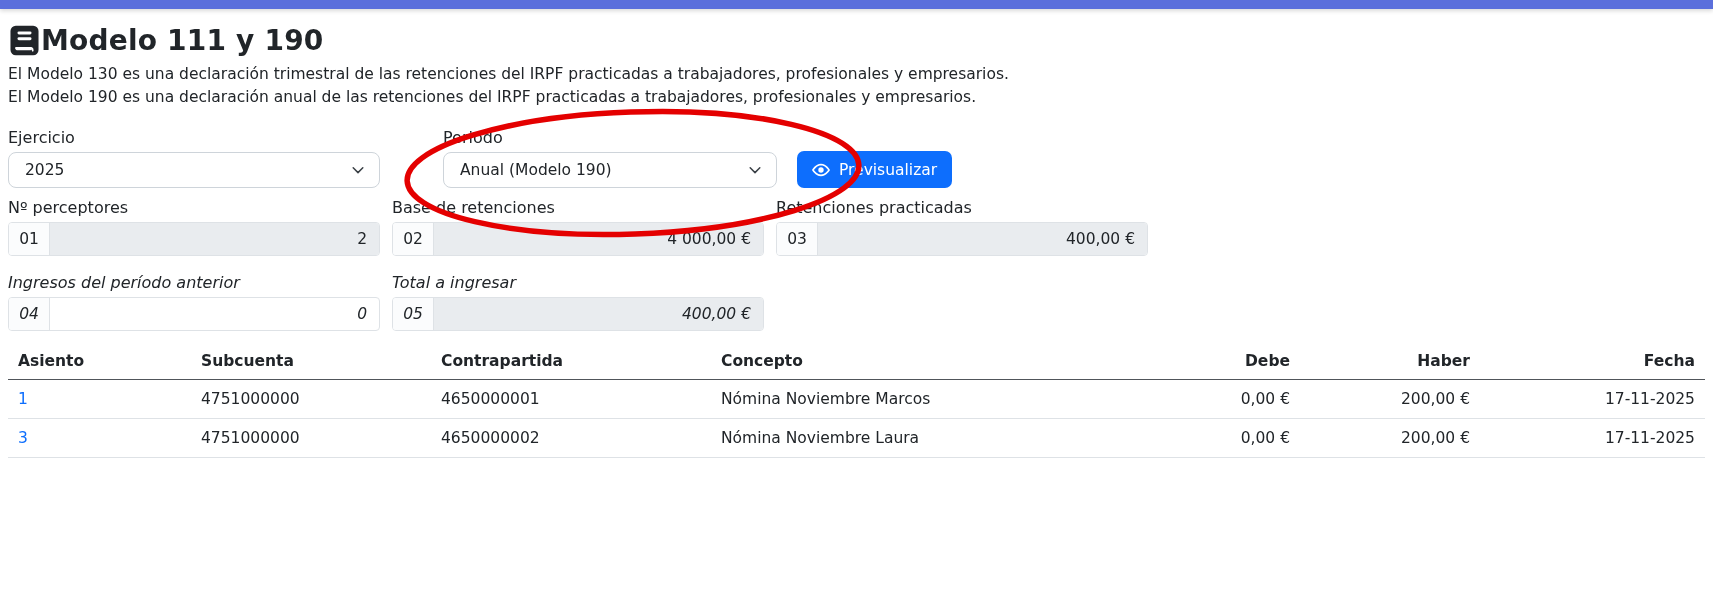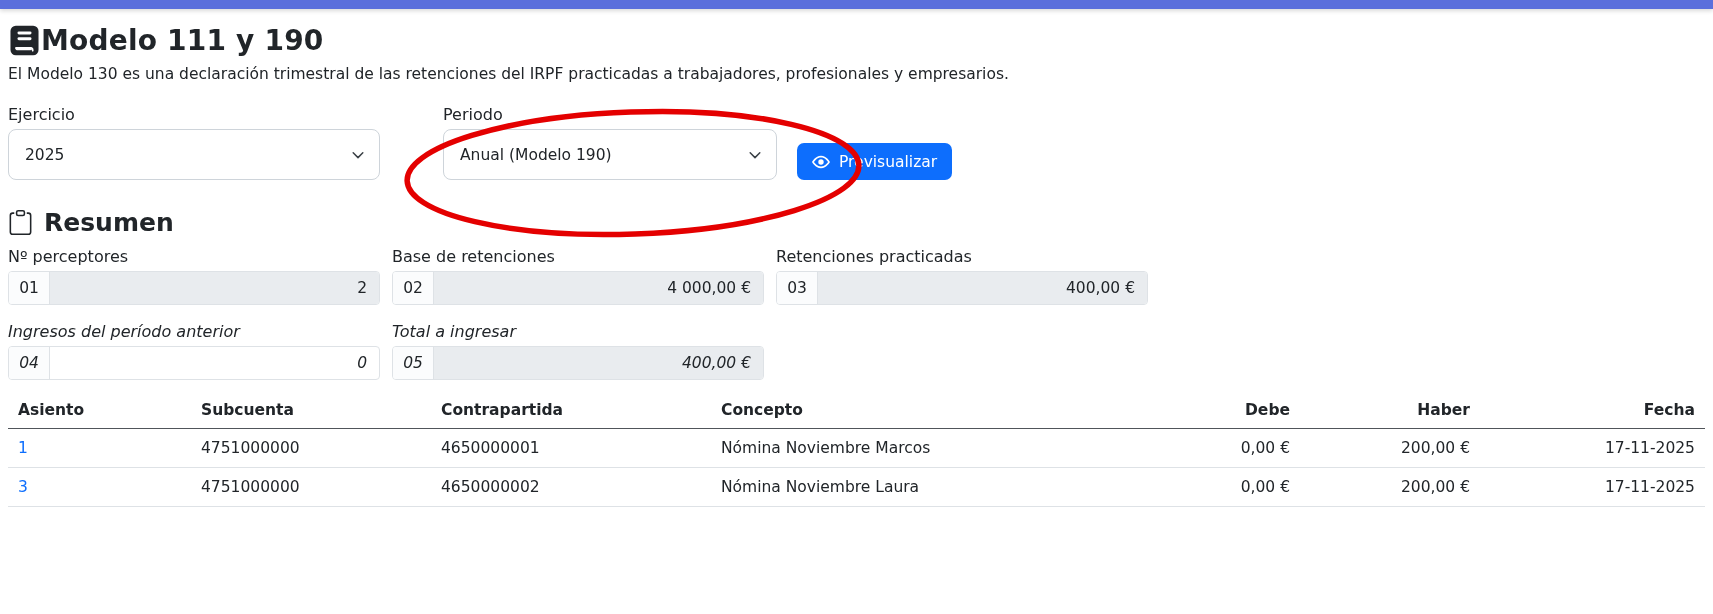--- a/index.html
+++ b/index.html
@@ -17,21 +17,21 @@
   .page{padding:0 8px;}
   
   .page-header{margin-top:15px;}
   .title-row{display:flex;align-items:center;}
   .title-row h1{font-size:28px;font-weight:600;letter-spacing:.2px;}
   .desc{font-size:15.5px;line-height:23px;margin-top:6px;}
   
   .filter-row{display:flex;align-items:flex-end;margin-top:19px;}
   .field label{display:block;font-size:16px;margin-bottom:5px;}
   .select{
-    height:51px;border:1px solid var(--border);border-radius:8px;background:#fff;
+    height:36px;border:1px solid var(--border);border-radius:8px;background:#fff;
     display:flex;align-items:center;justify-content:space-between;
     padding:0 14px 0 16px;font-size:15.5px;cursor:pointer;
   }
   .f-ejercicio{width:372px;}
   .f-periodo{width:334px;margin-left:63px;}
   .btn{
     height:37px;border:none;border-radius:7px;color:#fff;font-size:15.5px;
     display:inline-flex;align-items:center;gap:9px;padding:0 15px;cursor:pointer;
     font-family:inherit;
   }
@@ -83,20 +83,21 @@
           <rect x="4.6" y="3.6" width="6.8" height="1.5" rx="0.7" fill="#fff"></rect>
           <rect x="4.6" y="6.4" width="6.8" height="1.5" rx="0.7" fill="#fff"></rect>
           <path d="M3.6 11.2 h7.2 a1.6 1.6 0 0 1 1.6 1.6 v0.2 a0.4 0.4 0 0 1 -0.8 0 a0.9 0.9 0 0 0 -0.9 -0.9 H3.6 z" fill="#fff"></path>
           <rect x="3.6" y="11.2" width="8" height="1.5" rx="0.7" fill="#fff"></rect>
         </svg>
       </span>
       <h1>Modelo 111 y 190</h1>
     </div>
     <div class="desc">
       <p>El Modelo 130 es una declaración trimestral de las retenciones del IRPF practicadas a trabajadores, profesionales y empresarios.</p>
+      <p>El Modelo 190 es una declaración anual de las retenciones del IRPF practicadas a trabajadores, profesionales y empresarios.</p>
     </div>
   </div>
 
   <div class="filter-row">
     <div class="field f-ejercicio">
       <label>Ejercicio</label>
       <div class="select">
         <span>2025</span>
         <span class="icon">
           <svg width="14" height="14" viewBox="0 0 16 16">
@@ -120,29 +121,20 @@
       <span class="icon">
         <svg width="18" height="18" viewBox="0 0 16 16" fill="#fff">
           <path d="M16 8s-3-5.5-8-5.5S0 8 0 8s3 5.5 8 5.5S16 8 16 8zM1.7 8a13 13 0 0 1 2-2.3C5 4.6 6.4 4 8 4s3 .6 4.3 1.7A13 13 0 0 1 14.3 8a13 13 0 0 1-2 2.3C11 11.4 9.6 12 8 12s-3-.6-4.3-1.7A13 13 0 0 1 1.7 8z"></path>
           <circle cx="8" cy="8" r="2.4"></circle>
         </svg>
       </span>
       <span>Previsualizar</span>
     </button>
   </div>
 
-  <div class="section-head">
-    <span class="icon">
-      <svg width="25" height="25" viewBox="0 0 16 16" fill="#212529">
-        <path d="M4 1.5H3a2 2 0 0 0-2 2V14a2 2 0 0 0 2 2h10a2 2 0 0 0 2-2V3.5a2 2 0 0 0-2-2h-1v1h1a1 1 0 0 1 1 1V14a1 1 0 0 1-1 1H3a1 1 0 0 1-1-1V3.5a1 1 0 0 1 1-1h1v-1z"></path>
-        <path d="M9.5 1a.5.5 0 0 1 .5.5v1a.5.5 0 0 1-.5.5h-3a.5.5 0 0 1-.5-.5v-1a.5.5 0 0 1 .5-.5h3zm-3-1A1.5 1.5 0 0 0 5 1.5v1A1.5 1.5 0 0 0 6.5 4h3A1.5 1.5 0 0 0 11 2.5v-1A1.5 1.5 0 0 0 9.5 0h-3z"></path>
-      </svg>
-    </span>
-    <h2>Resumen</h2>
-  </div>
 
   <div class="sum-grid">
     <div class="field">
       <label>Nº perceptores</label>
       <div class="igroup">
         <span class="code">01</span>
         <div class="ivalue readonly">2</div>
       </div>
     </div>
     <div class="field">

